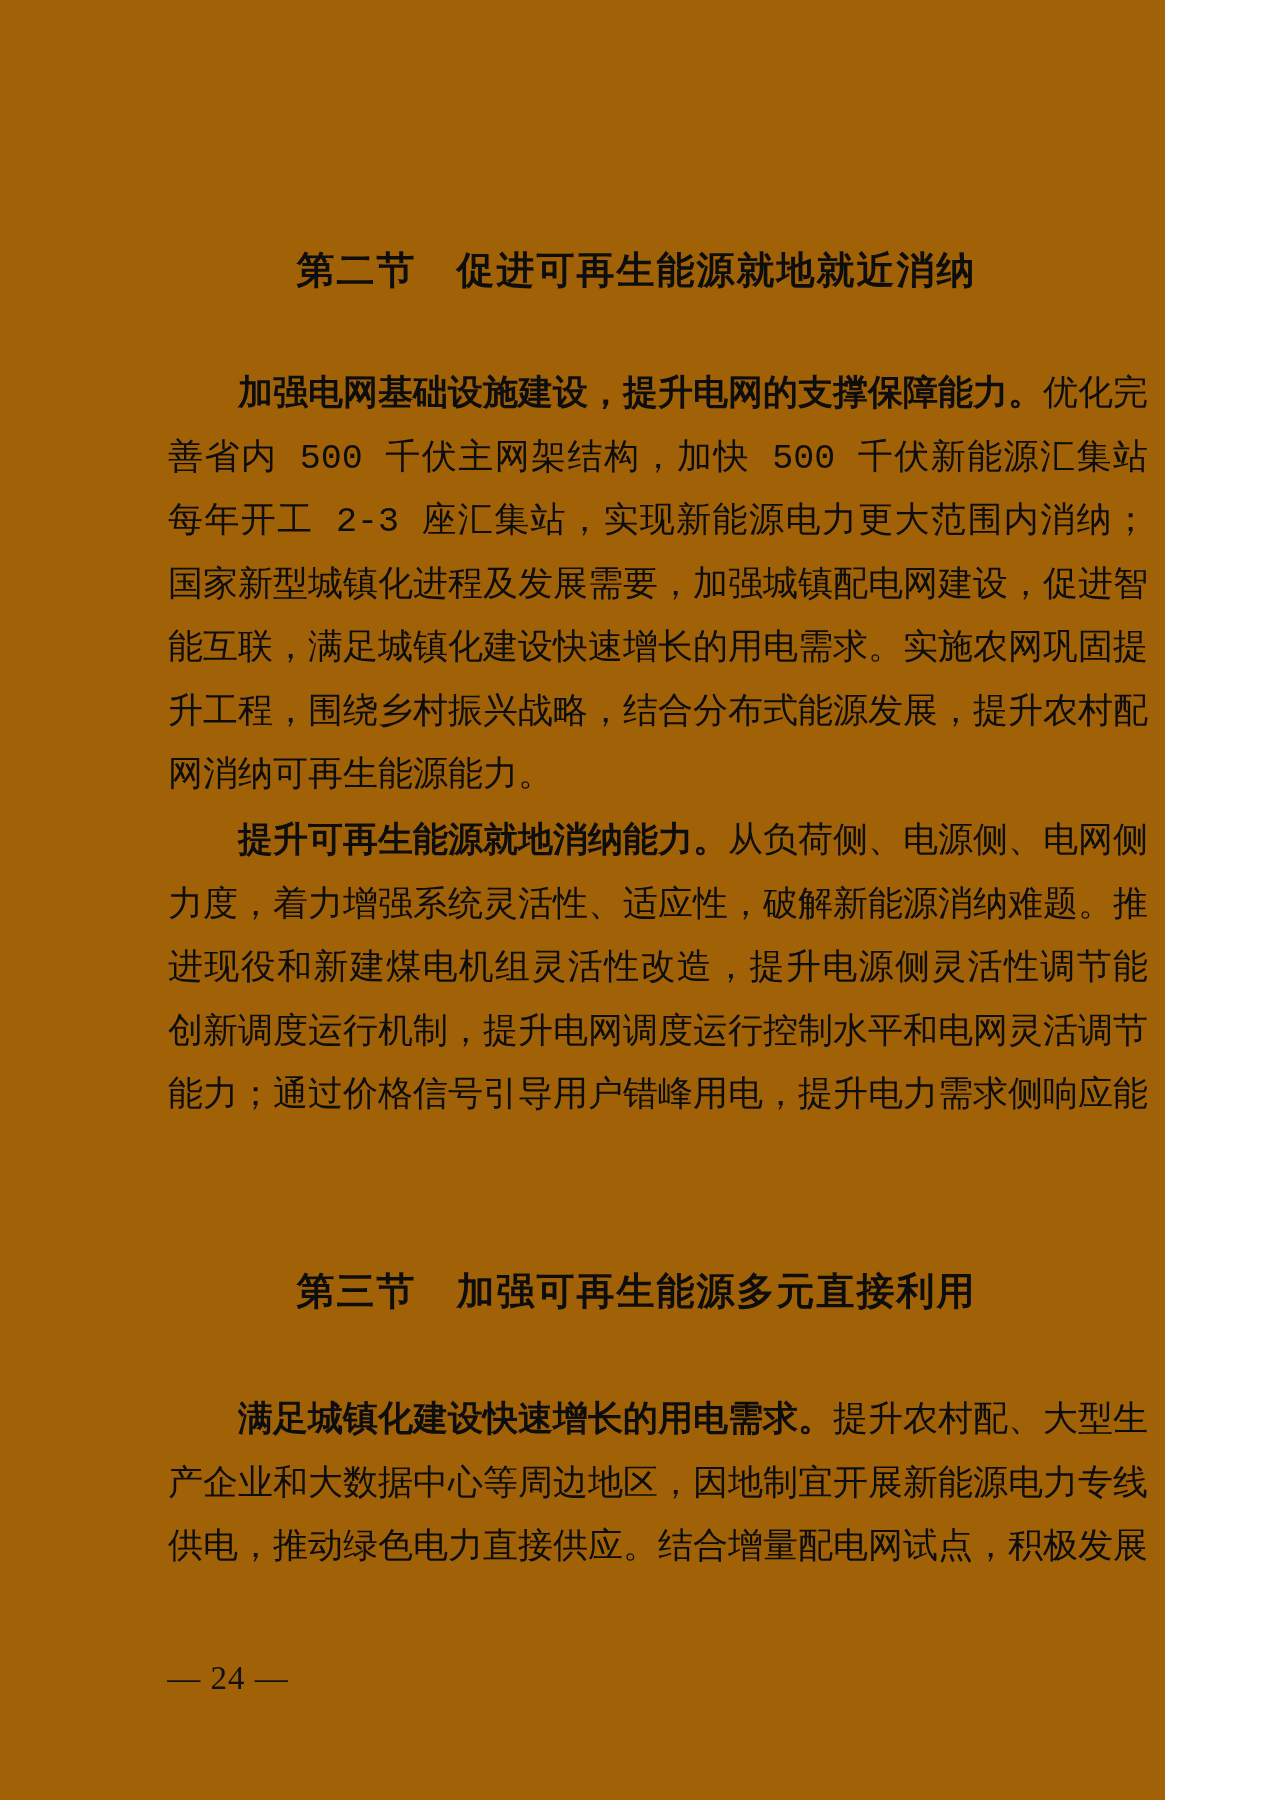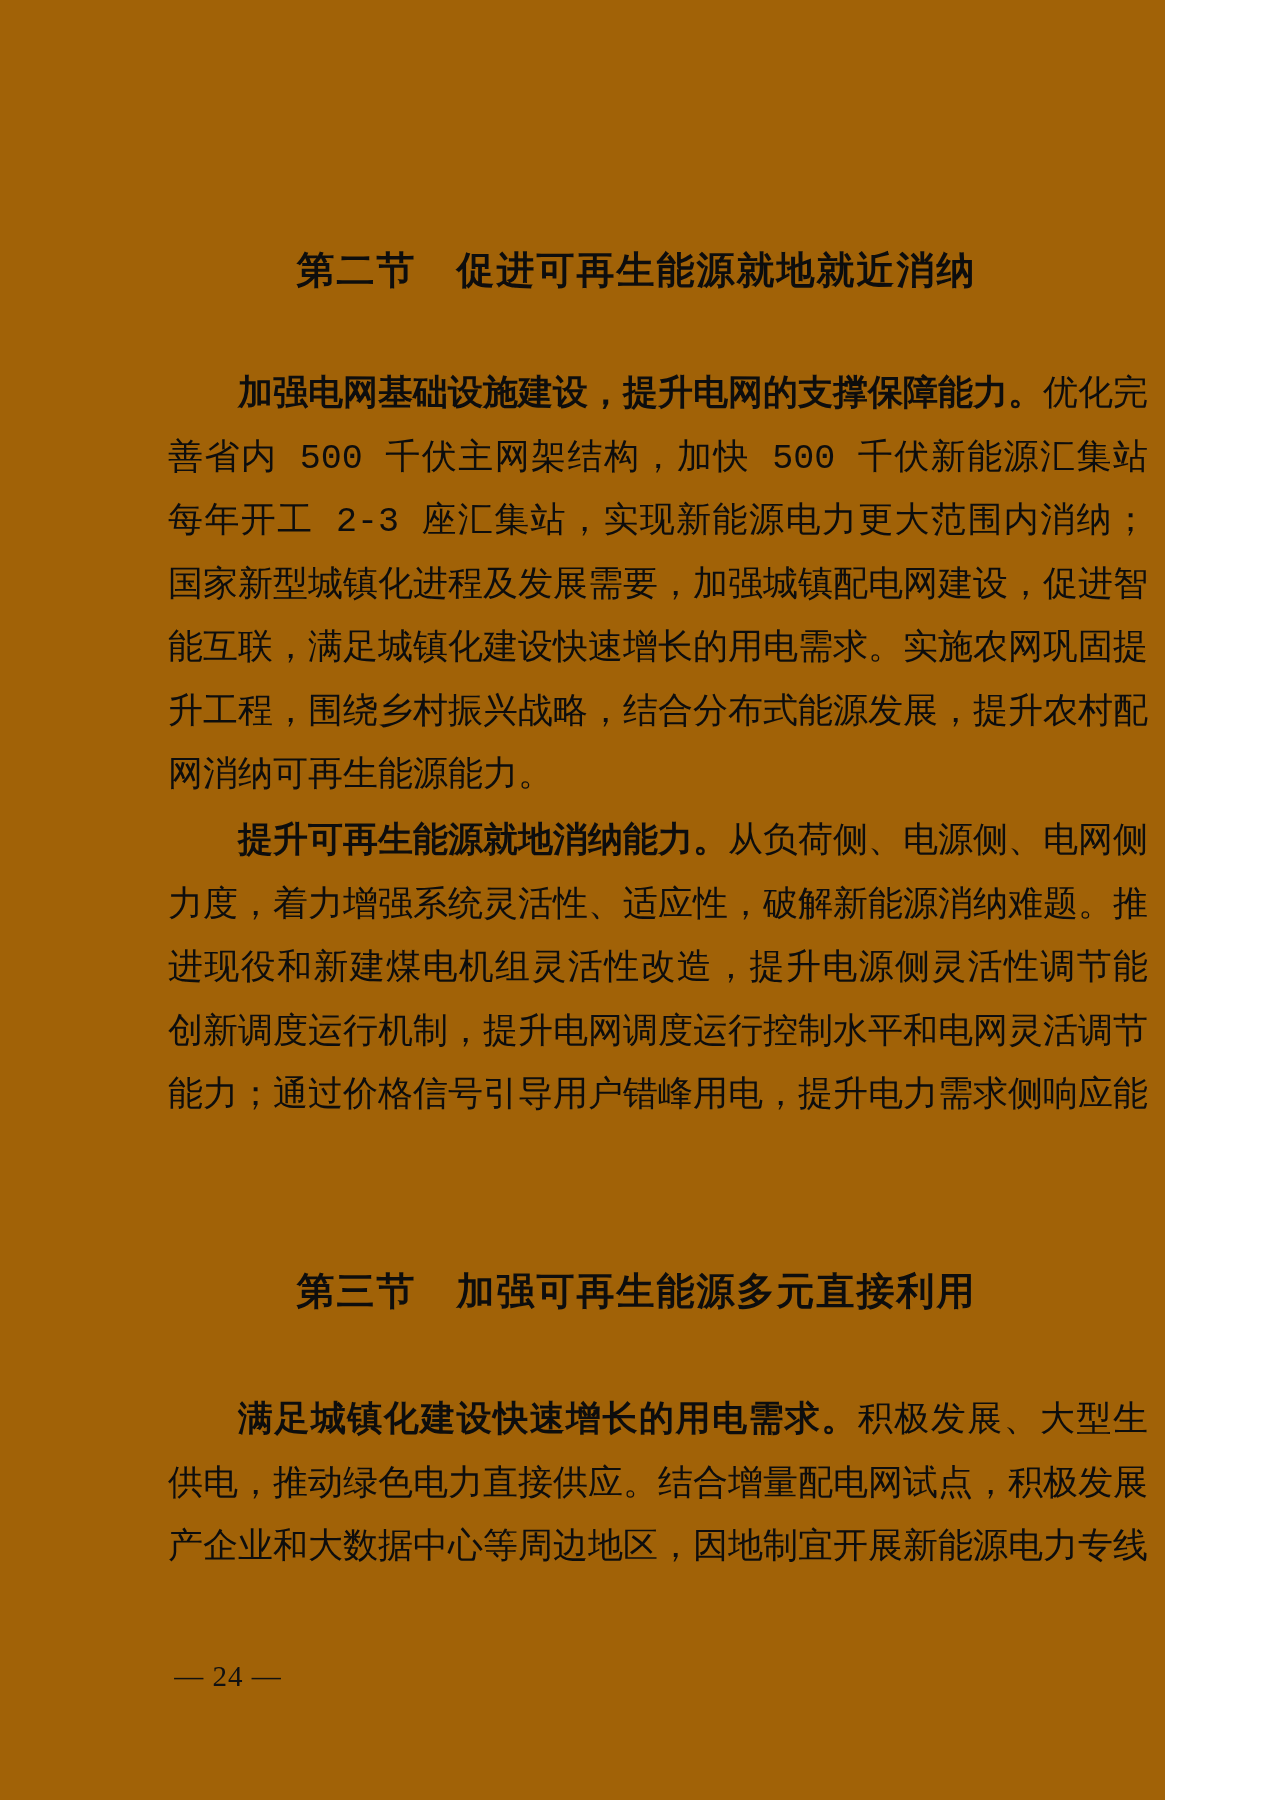--- a/index.html
+++ b/index.html
@@ -49,21 +49,21 @@
   #blk-1 { top: 364px; font-family: Liberation Mono, monospace; }
   #blk-2 { top: 808px; }
   #blk-3 { top: 1268px; }
   #blk-4 { top: 1387px; }
   .page-number {
     position: absolute;
     top: 1660px;
     left: 166px;
     width: 124px;
     text-align: center;
-    font-size: 29px;
+    font-size: 33px;
     letter-spacing: 1px;
     color: #111;
   }
 </style>
 </head>
 <body>
 
 <div class="page">
   <div id="content-root">
       <div id="blk-0" class="blk heading">第二节　促进可再生能源就地就近消纳</div>
@@ -78,19 +78,19 @@
       </div>
       <div id="blk-2" class="blk paragraph">
         <div class="line fill indent"><span class="seg bold">提升可再生能源就地消纳能力。</span><span class="seg">从负荷侧、电源侧、电网侧</span></div>
         <div class="line fill"><span class="seg">力度，着力增强系统灵活性、适应性，破解新能源消纳难题。推</span></div>
         <div class="line fill"><span class="seg">进现役和新建煤电机组灵活性改造，提升电源侧灵活性调节能力；</span></div>
         <div class="line fill"><span class="seg">创新调度运行机制，提升电网调度运行控制水平和电网灵活调节</span></div>
         <div class="line"><span class="seg">能力；通过价格信号引导用户错峰用电，提升电力需求侧响应能力。</span></div>
       </div>
       <div id="blk-3" class="blk heading">第三节　加强可再生能源多元直接利用</div>
       <div id="blk-4" class="blk paragraph">
-        <div class="line fill indent"><span class="seg bold">满足城镇化建设快速增长的用电需求。</span><span class="seg">积极发展、大型生</span></div>
+        <div class="line fill indent"><span class="seg bold">满足城镇化建设快速增长的用电需求。</span><span class="seg">提升农村配、大型生</span></div>
+        <div class="line fill"><span class="seg">产企业和大数据中心等周边地区，因地制宜开展新能源电力专线</span></div>
         <div class="line fill"><span class="seg">供电，推动绿色电力直接供应。结合增量配电网试点，积极发展</span></div>
-        <div class="line fill"><span class="seg">产企业和大数据中心等周边地区，因地制宜开展新能源电力专线</span></div>
       </div>
     </div>
   <div class="page-number">— 24 —</div>
 </div>
 
 </body></html>

